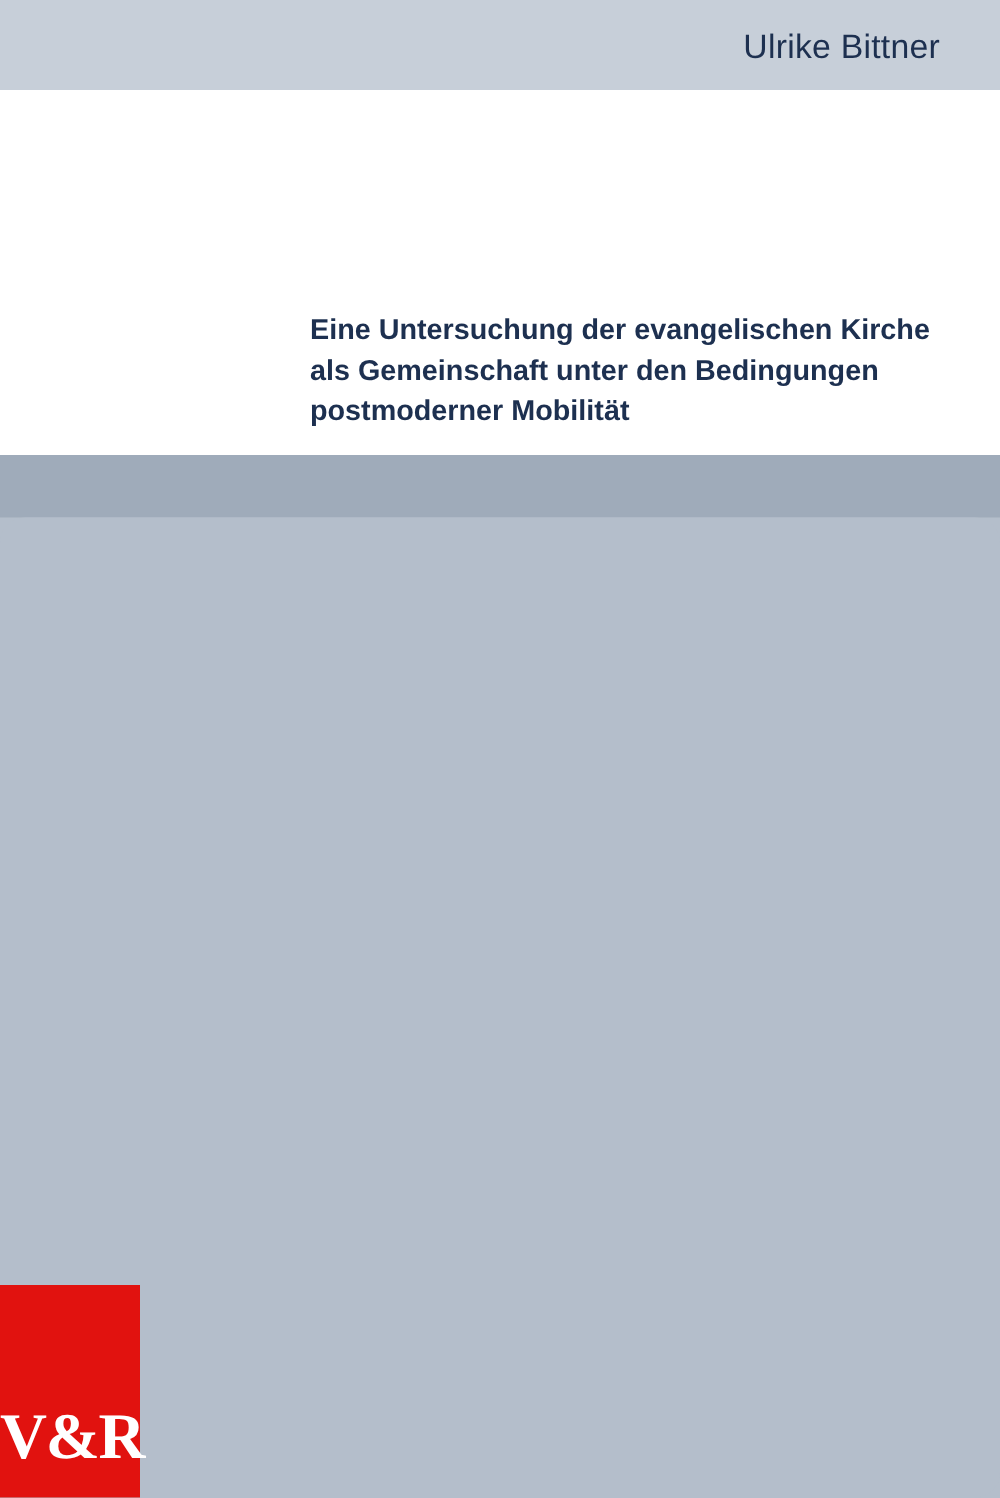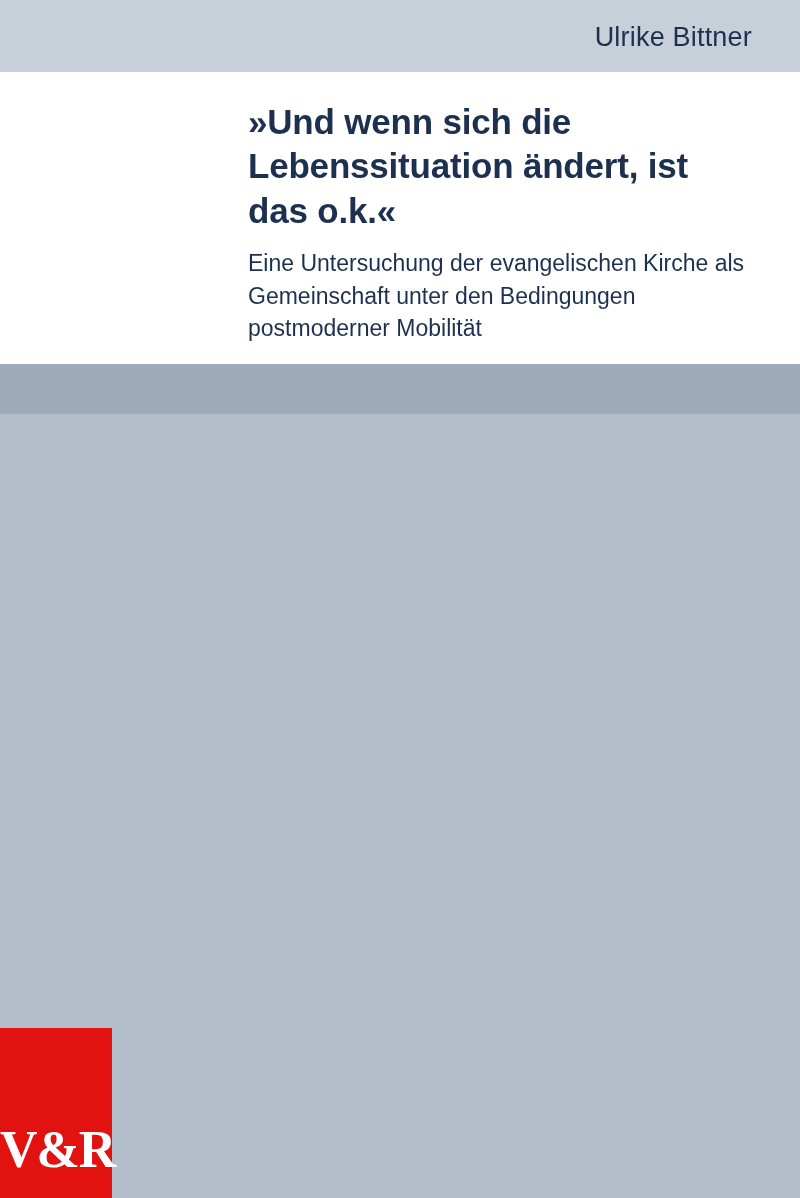--- a/index.html
+++ b/index.html
@@ -59,21 +59,21 @@
     color: #1d3050;
     letter-spacing: -0.2px;
   }
   .subtitle {
     position: absolute;
     left: 248px;
     right: 40px;
     top: 175px;
     font-size: 23px;
     line-height: 1.42;
-    font-weight: 400;
+    font-weight: 700;
     color: #1d3050;
   }
   
   .mid-band {
     position: absolute;
     top: 364px;
     left: 0;
     width: 800px;
     height: 50px;
     background: #9fabba;
@@ -113,21 +113,20 @@
 </head>
 <body>
 
 <div class="cover">
 
   <div class="author-band">
     <div class="author-name">Ulrike Bittner</div>
   </div>
 
   <div class="title-panel">
-    <div class="title-main">»Und wenn sich die Lebenssituation ändert, ist das o.k.«</div>
     <div class="subtitle">Eine Untersuchung der evangelischen Kirche als Gemeinschaft unter den Bedingungen postmoderner Mobilität</div>
   </div>
 
   <div class="mid-band"></div>
 
   <div class="body-area">
     <div class="logo-block">
       <div class="logo-mark">V&amp;R</div>
     </div>
   </div>

